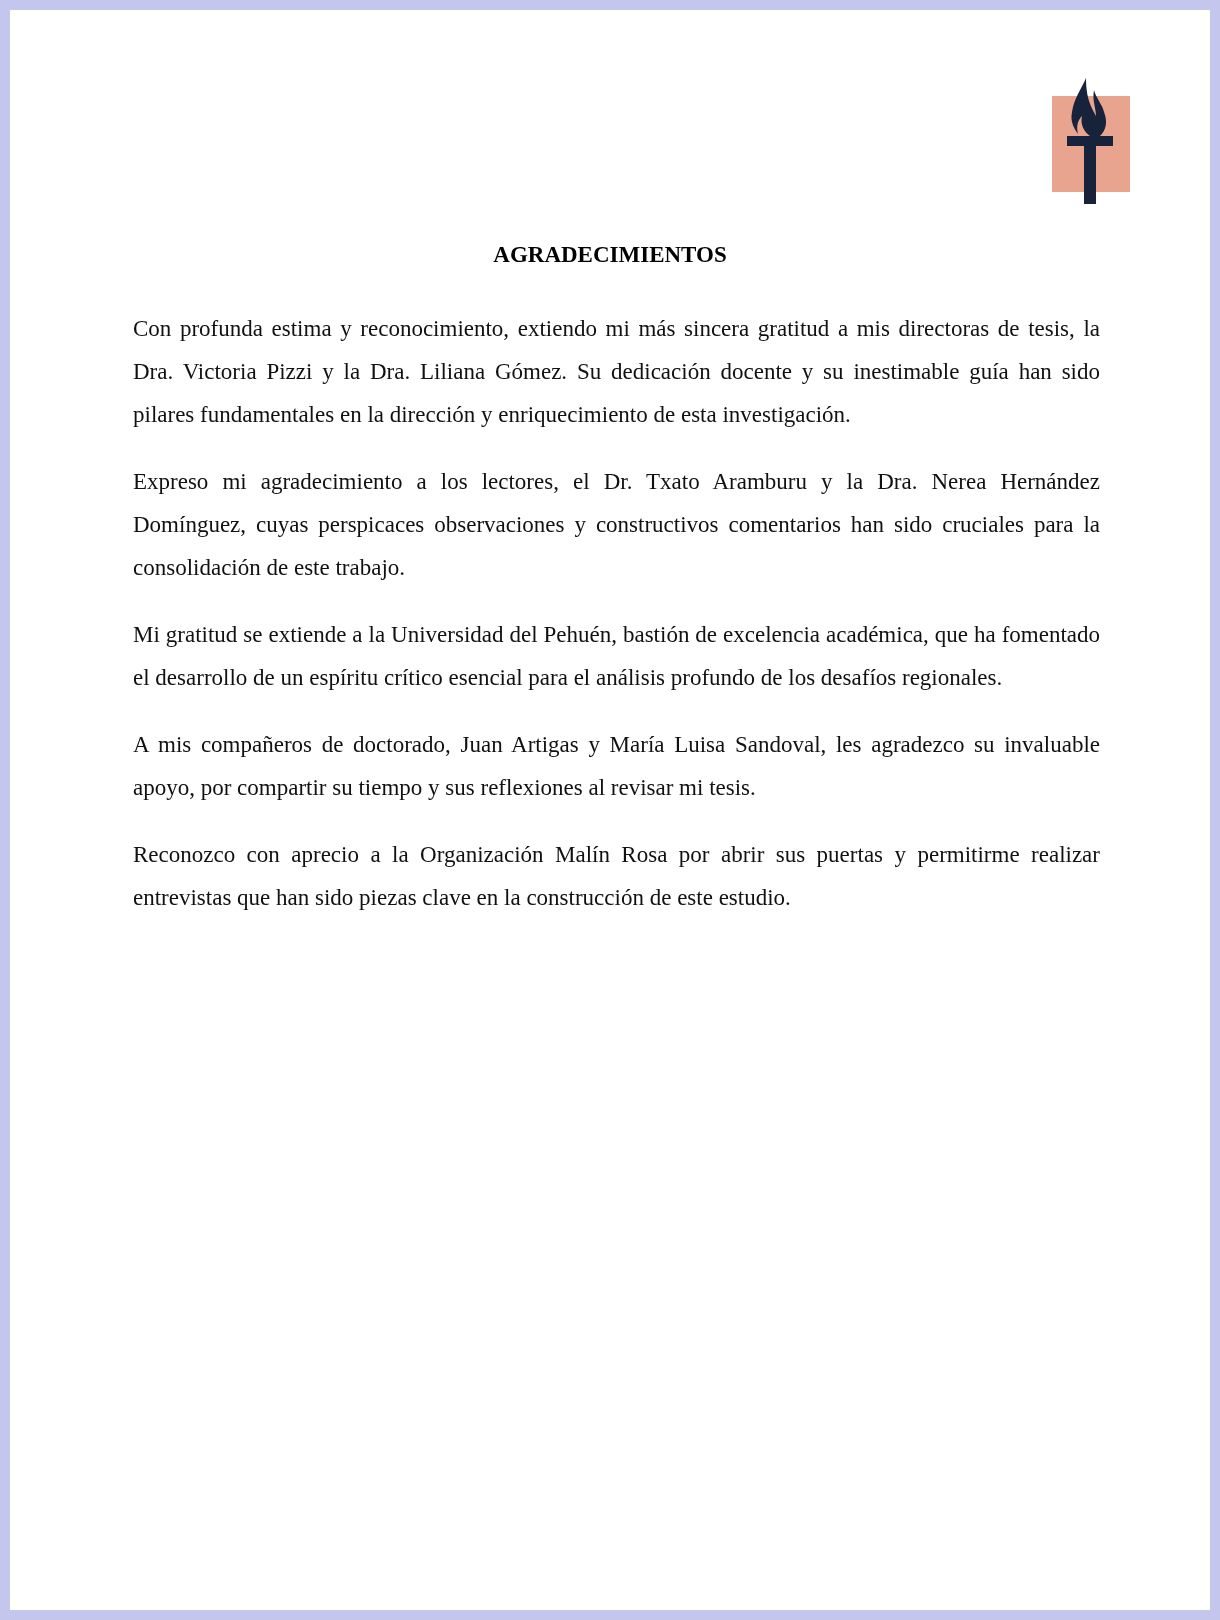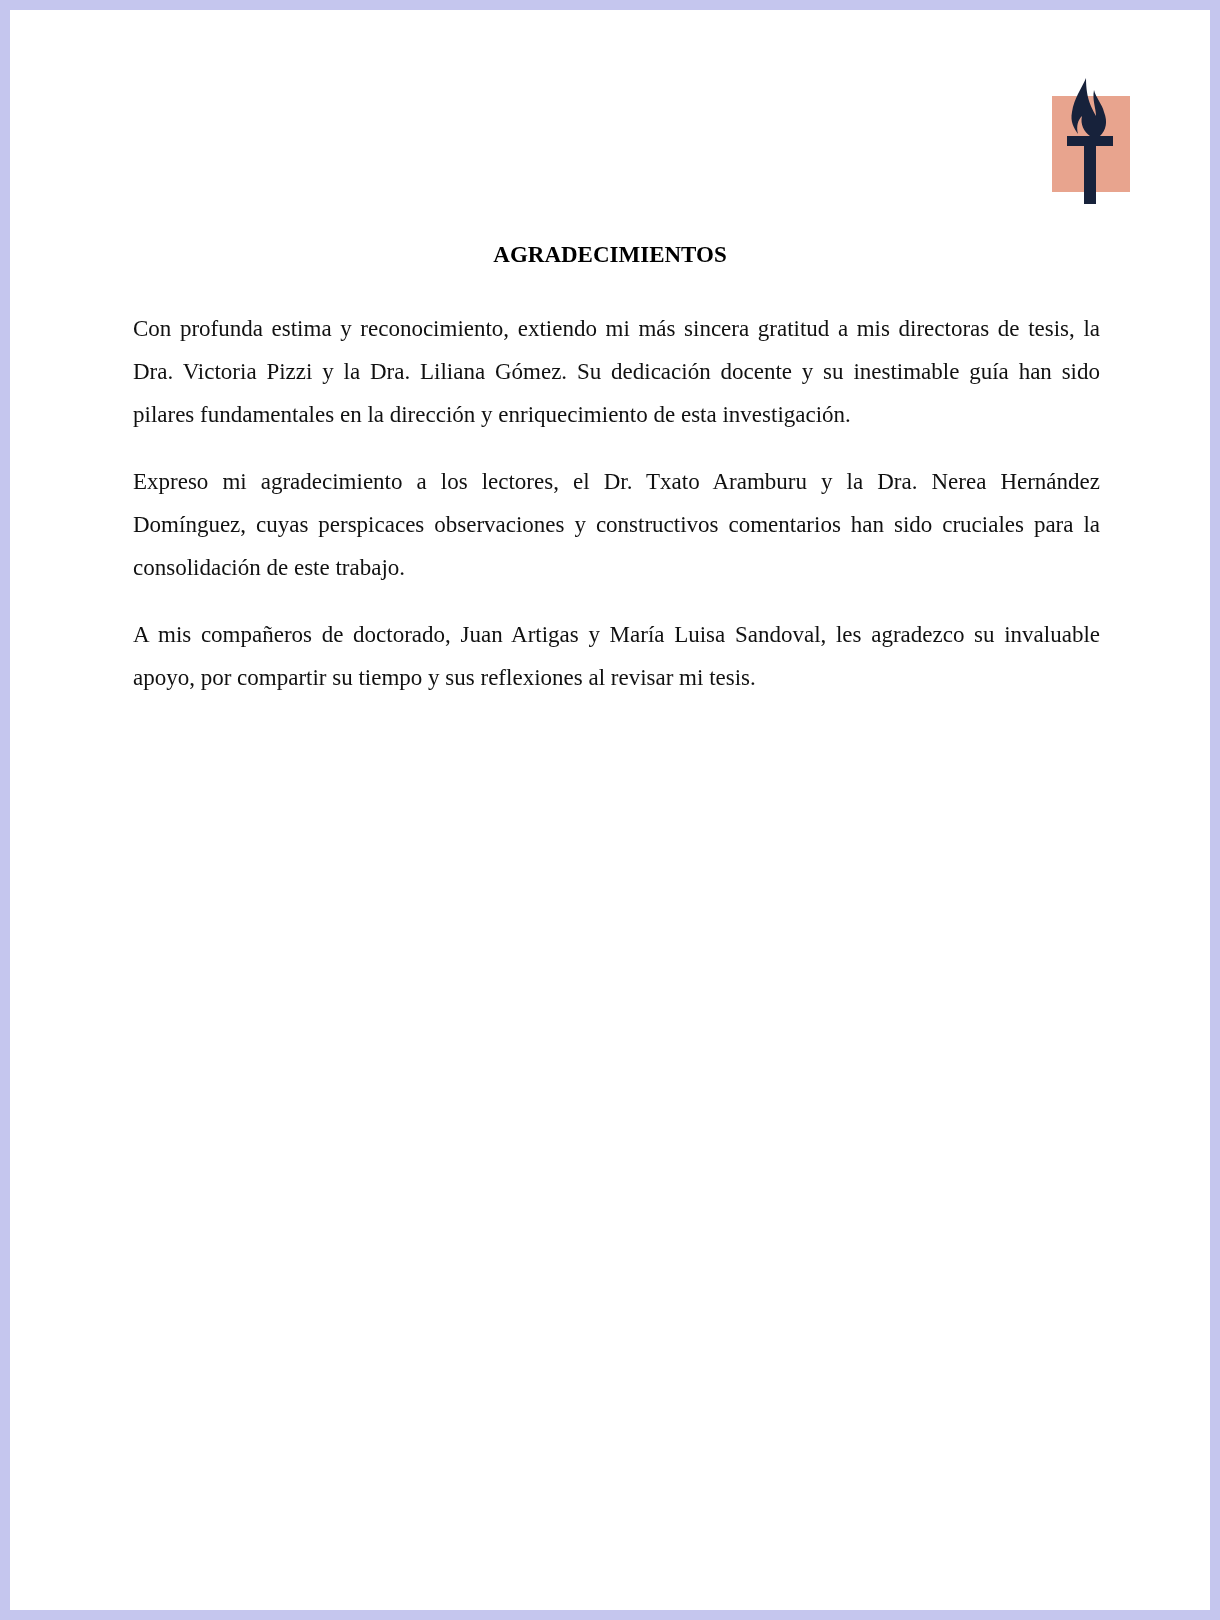--- a/index.html
+++ b/index.html
@@ -67,16 +67,18 @@
 
       <rect x="32" y="68" width="12" height="58" fill="#17223b"></rect>
     </svg>
   </div>
 
   <h1 class="title">AGRADECIMIENTOS</h1>
 
   <div class="body-text">
     <p>Con profunda estima y reconocimiento, extiendo mi más sincera gratitud a mis directoras de tesis, la Dra. Victoria Pizzi y la Dra. Liliana Gómez. Su dedicación docente y su inestimable guía han sido pilares fundamentales en la dirección y enriquecimiento de esta investigación.</p>
     <p>Expreso mi agradecimiento a los lectores, el Dr. Txato Aramburu y la Dra. Nerea Hernández Domínguez, cuyas perspicaces observaciones y constructivos comentarios han sido cruciales para la consolidación de este trabajo.</p>
+    <p>Mi gratitud se extiende a la Universidad del Pehuén, bastión de excelencia académica, que ha fomentado el desarrollo de un espíritu crítico esencial para el análisis profundo de los desafíos regionales.</p>
     <p>A mis compañeros de doctorado, Juan Artigas y María Luisa Sandoval, les agradezco su invaluable apoyo, por compartir su tiempo y sus reflexiones al revisar mi tesis.</p>
+    <p>Reconozco con aprecio a la Organización Malín Rosa por abrir sus puertas y permitirme realizar entrevistas que han sido piezas clave en la construcción de este estudio.</p>
   </div>
 
 </div>
 
 </body></html>

